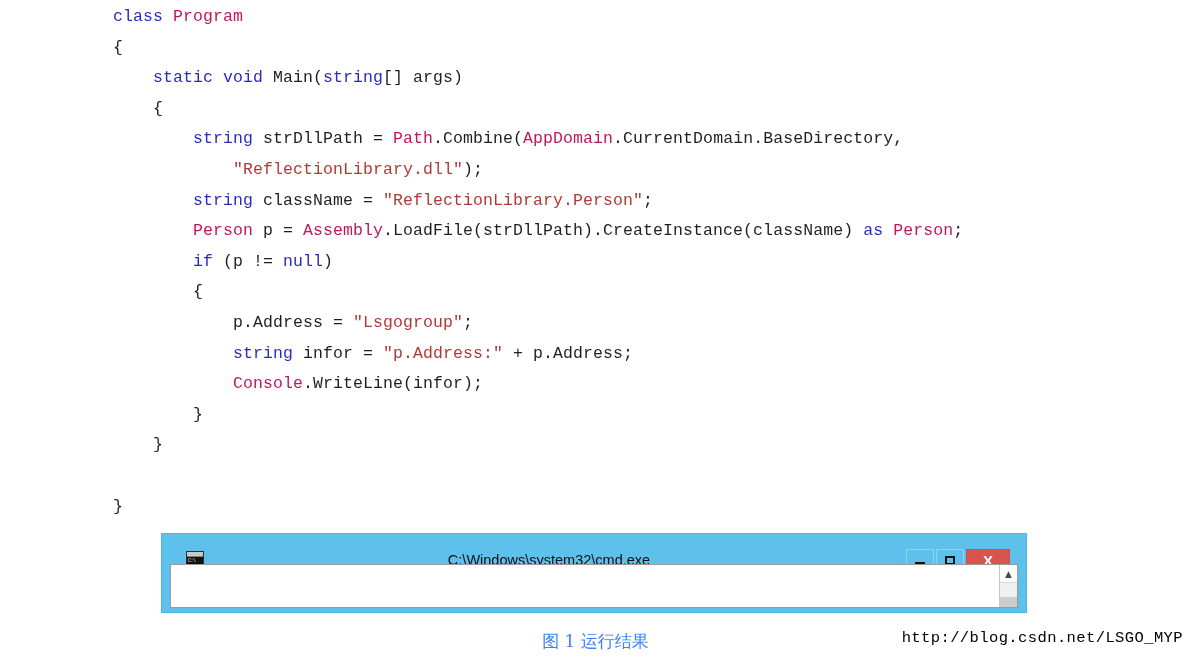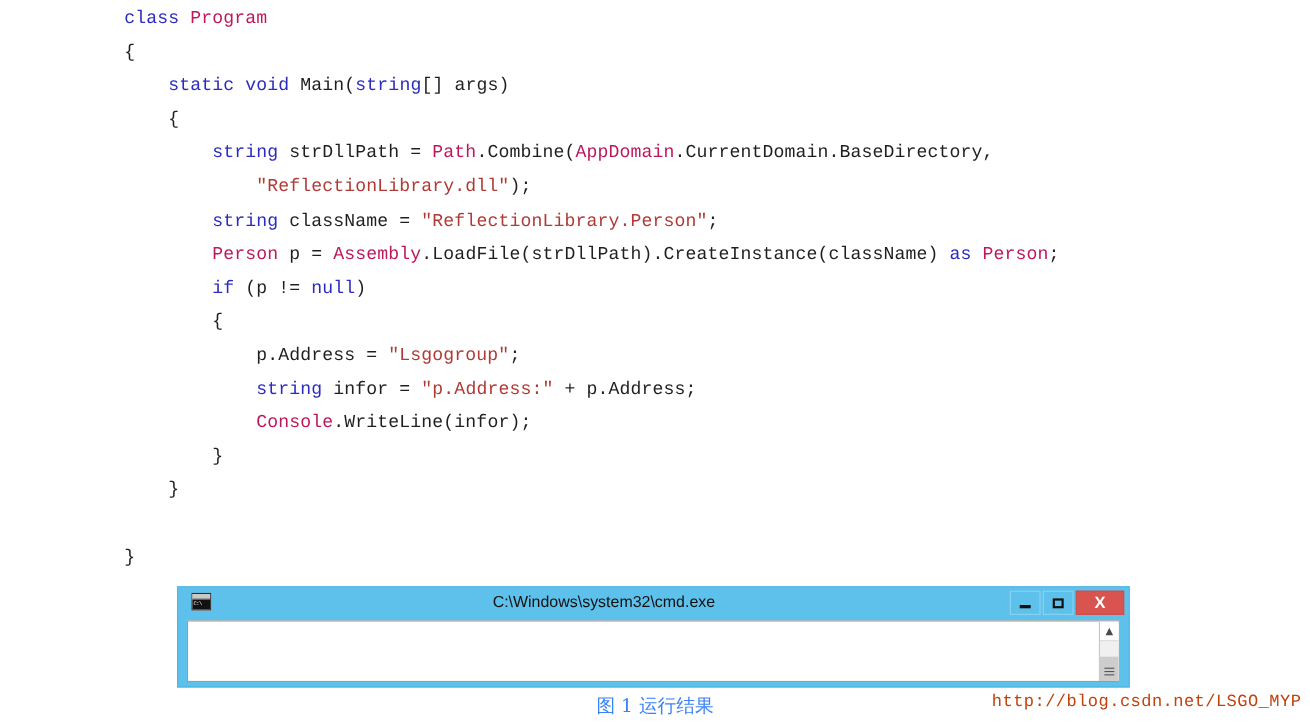--- a/index.html
+++ b/index.html
@@ -32,25 +32,25 @@
   .typ  { color: #be185d; }   
   .str  { color: #b03a35; }   
   .pln  { color: #1f1f1f; }   
 
   
   #cmd-window {
     position: absolute;
     left: 161px;
     top: 533px;
     width: 866px;
-    height: 92px;
+    height: 80px;
     background: #5ec1ec;
     border: 1px solid #4cb4e2;
     box-sizing: border-box;
-    padding: 0;
+    padding: 12px;
   }
   #cmd-titlebar {
     position: relative;
     height: 28px;
     background: #5ec1ec;
     display: flex;
     align-items: center;
   }
   #cmd-icon {
     position: absolute;
@@ -214,21 +214,21 @@
     font-family: "DejaVu Serif", serif;
     font-size: 17px;
     color: #3b82f6;
   }
   #watermark {
     position: absolute;
     right: 8px;
     top: 629px;
     font-family: "Liberation Mono", monospace;
     font-size: 15.5px;
-    color: #c2410c;
+    color: #000000;
     letter-spacing: 0.4px;
   }
 </style>
 </head>
 <body>
 
 <div id="code-block"><span class="ln"><span class="kw">class </span><span class="typ">Program</span></span><span class="ln"><span class="pln">{</span></span><span class="ln"><span class="pln">    </span><span class="kw">static void </span><span class="pln">Main(</span><span class="kw">string</span><span class="pln">[] args)</span></span><span class="ln"><span class="pln">    {</span></span><span class="ln"><span class="pln">        </span><span class="kw">string</span><span class="pln"> strDllPath = </span><span class="typ">Path</span><span class="pln">.Combine(</span><span class="typ">AppDomain</span><span class="pln">.CurrentDomain.BaseDirectory,</span></span><span class="ln"><span class="pln">            </span><span class="str">"ReflectionLibrary.dll"</span><span class="pln">);</span></span><span class="ln"><span class="pln">        </span><span class="kw">string</span><span class="pln"> className = </span><span class="str">"ReflectionLibrary.Person"</span><span class="pln">;</span></span><span class="ln"><span class="pln">        </span><span class="typ">Person</span><span class="pln"> p = </span><span class="typ">Assembly</span><span class="pln">.LoadFile(strDllPath).CreateInstance(className) </span><span class="kw">as </span><span class="typ">Person</span><span class="pln">;</span></span><span class="ln"><span class="pln">        </span><span class="kw">if</span><span class="pln"> (p != </span><span class="kw">null</span><span class="pln">)</span></span><span class="ln"><span class="pln">        {</span></span><span class="ln"><span class="pln">            p.Address = </span><span class="str">"Lsgogroup"</span><span class="pln">;</span></span><span class="ln"><span class="pln">            </span><span class="kw">string</span><span class="pln"> infor = </span><span class="str">"p.Address:"</span><span class="pln"> + p.Address;</span></span><span class="ln"><span class="pln">            </span><span class="typ">Console</span><span class="pln">.WriteLine(infor);</span></span><span class="ln"><span class="pln">        }</span></span><span class="ln"><span class="pln">    }</span></span><span class="ln">&nbsp;</span><span class="ln"><span class="pln">}</span></span></div>
 
 <div id="cmd-window">
 

